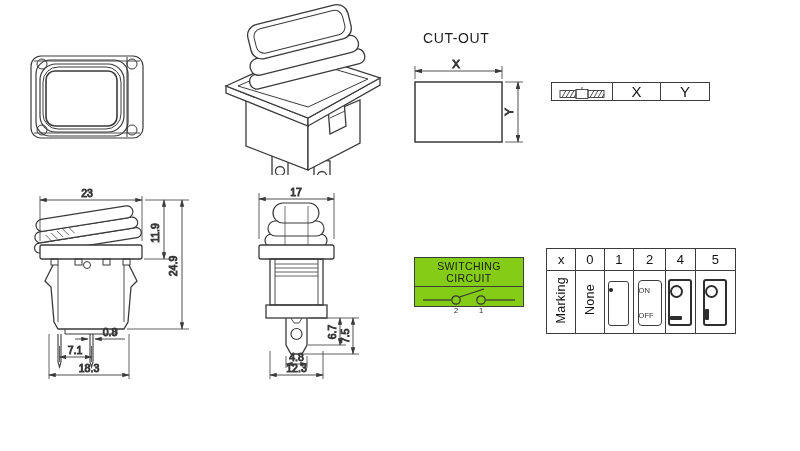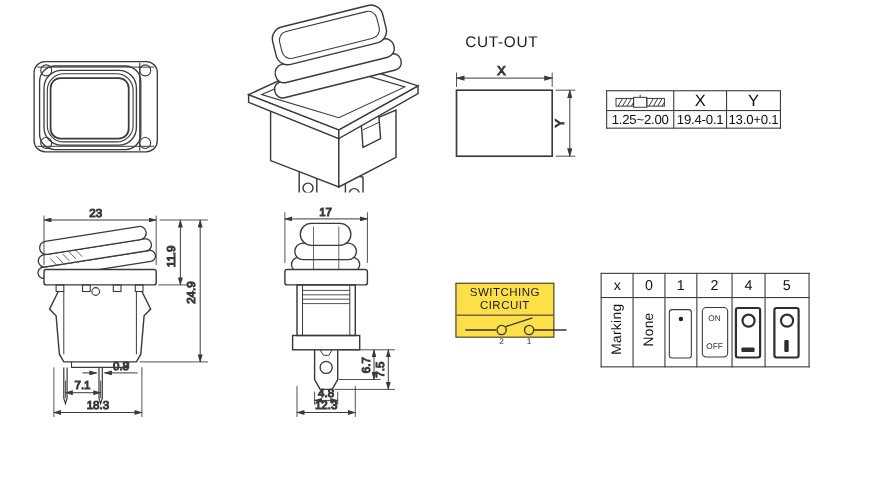--- a/index.html
+++ b/index.html
@@ -17,32 +17,32 @@
   .spec{font-size:12px;}
   .spec .hd{font-size:15px;height:17px;}
   .spec td{height:15px;letter-spacing:-.2px;}
 
   .mark td,.mark th{border:1.5px solid #3c3c3c;text-align:center;vertical-align:middle;
         padding:0;font-weight:400;color:#111;}
   .mark th{font-size:13px;height:21px;}
   .mark td{height:62px;}
   .vtext{writing-mode:vertical-rl;transform:rotate(180deg);font-size:12.5px;
         letter-spacing:.3px;display:inline-block;}
-  .rocker{display:inline-flex;flex-direction:column;align-items:center;
+  .rocker{display:inline-flex;flex-direction:column;align-items:flex-start;
         justify-content:space-between;border:1.4px solid #3c3c3c;border-radius:3px;
         box-sizing:border-box;}
   .rk-thin{width:21px;height:45px;padding:6px 0;}
   .rk-text{width:24px;height:46px;border-radius:4px;padding:5px 0;font-size:7.5px;color:#333;}
   .rk-bold{width:24px;height:47px;border:2.3px solid #2e2e2e;padding:4px 0;}
   .dot{width:4px;height:4px;border-radius:50%;background:#222;}
   .ring{width:9px;height:9px;border:2.3px solid #2e2e2e;border-radius:50%;box-sizing:content-box;}
   .hbar{width:12px;height:3.6px;background:#2e2e2e;border-radius:1px;}
   .vbar{width:3.6px;height:11px;background:#2e2e2e;border-radius:1px;}
 
-  .circuit{border:1.6px solid #3c3c3c;width:90px;height:50px;box-sizing:border-box;background:#fde047;}
+  .circuit{border:1.6px solid #3c3c3c;width:110px;height:50px;box-sizing:border-box;background:#84cc16;}
   .circuit .ttl{display:block;text-align:center;font-size:10.5px;letter-spacing:.4px;
         border-bottom:1.4px solid #3c3c3c;padding:2px 0 2px 0;color:#1a1a1a;}
 </style>
 </head>
 <body>
 
 <div id="page">
 
   <svg class="abs" style="left:28px;top:48px" width="125" height="100" viewBox="0 0 125 100" fill="none" stroke="#3a3a3a" stroke-width="1.2">
     <rect x="3" y="8" width="112" height="82" rx="10"></rect>
@@ -117,25 +117,20 @@
           <line x1="23" y1="0" x2="23" y2="2.5"></line>
           <rect x="1" y="3.5" width="16" height="7"></rect>
           <path d="M3,10.5 l4,-7 M7,10.5 l4,-7 M11,10.5 l4,-7 M15,10.5 l2,-3.5"></path>
           <rect x="29" y="3.5" width="16" height="7"></rect>
           <path d="M31,10.5 l4,-7 M35,10.5 l4,-7 M39,10.5 l4,-7 M43,10.5 l2,-3.5"></path>
           <rect x="17" y="2.5" width="12" height="9"></rect>
         </svg>
       </th>
       <th class="hd">X</th>
       <th class="hd">Y</th>
-    </tr>
-    <tr>
-      <td>1.25~2.00</td>
-      <td>19.4-0.1</td>
-      <td>13.0+0.1</td>
     </tr>
   </tbody>
     </table>
 
   <svg class="abs" style="left:17px;top:186px" width="185" height="200" viewBox="0 0 185 200" fill="none" stroke="#3a3a3a">
     <defs>
       <marker id="aV" viewBox="0 0 10 6" refX="9" refY="3" markerWidth="8.5" markerHeight="5" orient="auto-start-reverse">
           <path d="M0,0L10,3L0,6z" fill="#3a3a3a" stroke="none"></path>
         </marker>
     </defs>

